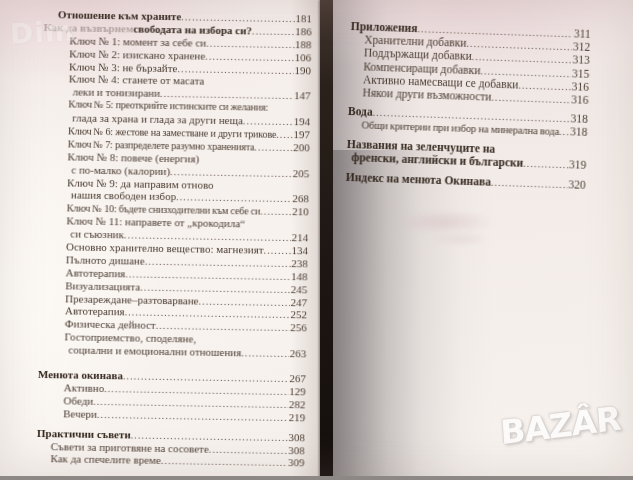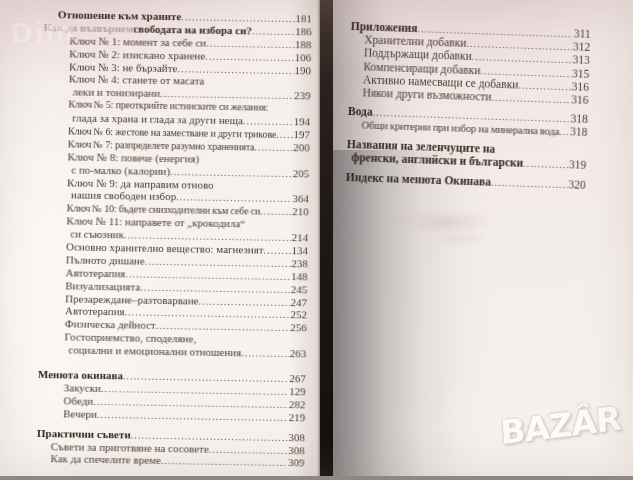--- a/index.html
+++ b/index.html
@@ -114,21 +114,21 @@
         <span class="label">Ключ № 3: не бързайте</span>
         <span class="dots"></span>
         <span class="num">190</span>
       </div>
       <div class="toc-line i2">
         <span class="label">Ключ № 4: станете от масата</span>
       </div>
       <div class="toc-line i3">
         <span class="label">леки и тонизирани</span>
         <span class="dots"></span>
-        <span class="num">239</span>
+        <span class="num">147</span>
       </div>
       <div class="toc-line i2 tight">
         <span class="label">Ключ № 5: преоткрийте истинските си желания:</span>
       </div>
       <div class="toc-line i3">
         <span class="label">глада за храна и глада за други неща</span>
         <span class="dots"></span>
         <span class="num">194</span>
       </div>
       <div class="toc-line i2 tight">
@@ -148,21 +148,21 @@
         <span class="label">с по-малко (калории)</span>
         <span class="dots"></span>
         <span class="num">205</span>
       </div>
       <div class="toc-line i2">
         <span class="label">Ключ № 9: да направим отново</span>
       </div>
       <div class="toc-line i3">
         <span class="label">нашия свободен избор</span>
         <span class="dots"></span>
-        <span class="num">364</span>
+        <span class="num">268</span>
       </div>
       <div class="toc-line i2 tight">
         <span class="label">Ключ № 10: бъдете снизходителни към себе си</span>
         <span class="dots"></span>
         <span class="num">210</span>
       </div>
       <div class="toc-line i2">
         <span class="label">Ключ № 11: направете от „крокодила“</span>
       </div>
       <div class="toc-line i3">
@@ -212,21 +212,21 @@
         <span class="label">социални и емоционални отношения</span>
         <span class="dots"></span>
         <span class="num">263</span>
       </div>
       <div class="toc-line i0 bold" style="margin-top: 12px;">
         <span class="label">Менюта окинава</span>
         <span class="dots"></span>
         <span class="num">267</span>
       </div>
       <div class="toc-line i2">
-        <span class="label">Закуски</span>
+        <span class="label">Активно</span>
         <span class="dots"></span>
         <span class="num">129</span>
       </div>
       <div class="toc-line i2">
         <span class="label">Обеди</span>
         <span class="dots"></span>
         <span class="num">282</span>
       </div>
       <div class="toc-line i2">
         <span class="label">Вечери</span>

